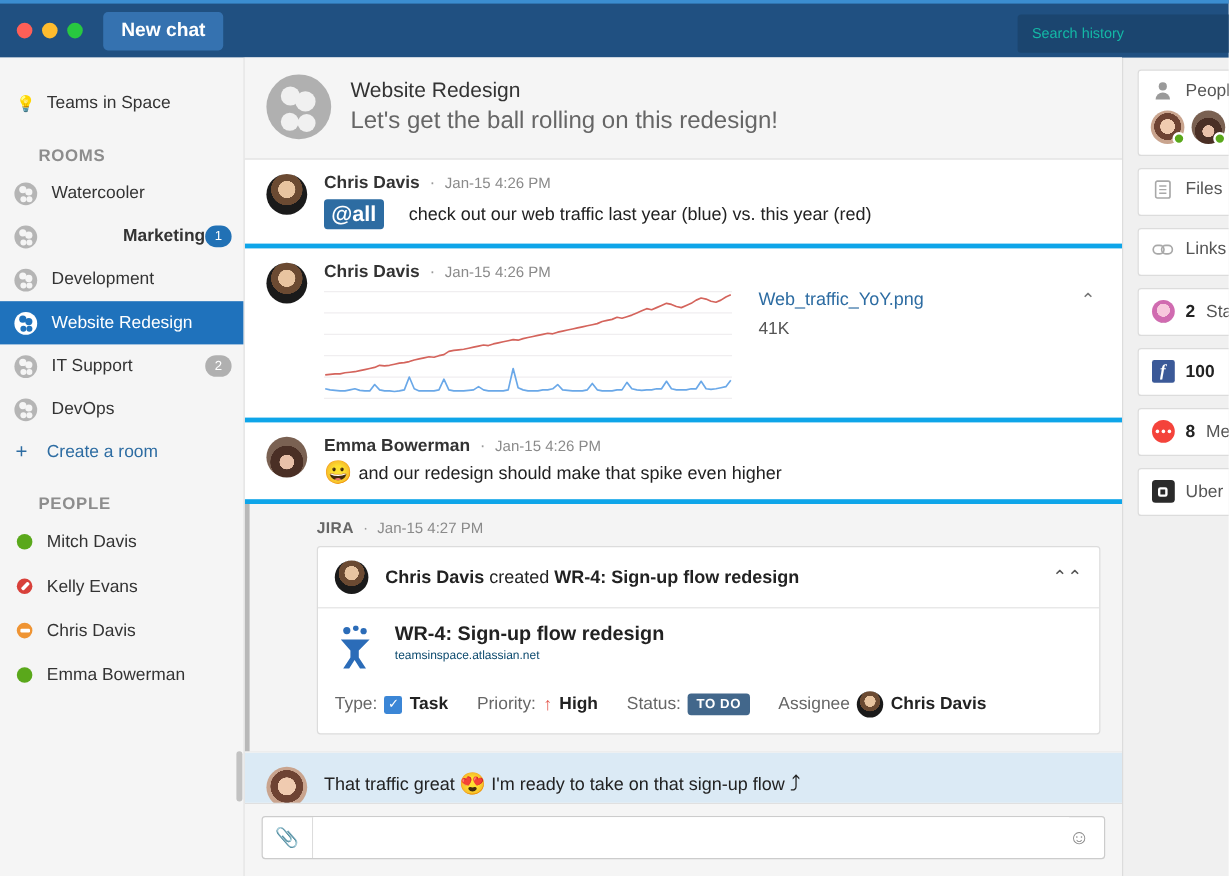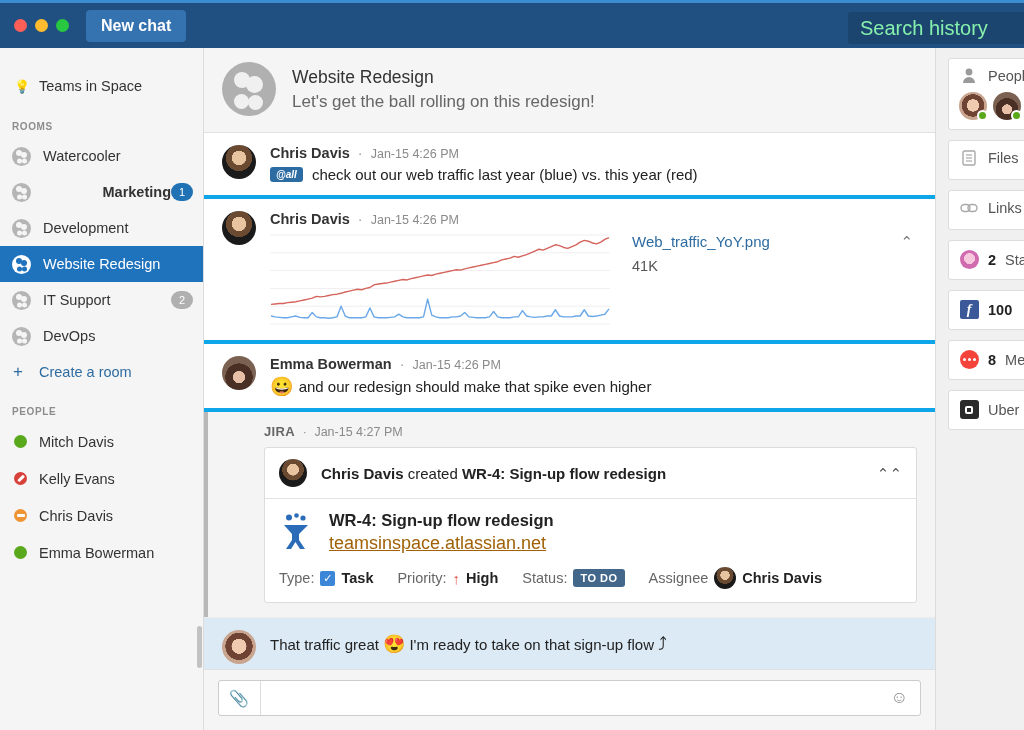--- a/index.html
+++ b/index.html
@@ -22,37 +22,37 @@
   .dot.green { background: #28c840; }
   .new-chat {
     margin-left: 17px; background: #3572b0; color: #fff;
     font-size: 16px; font-weight: bold; padding: 8px 15px; border-radius: 4px;
     line-height: 1; white-space: nowrap;
   }
   .search-history {
     position: absolute; right: 0; top: 9px; height: 32px; width: 176px;
     background: #1b456f; border-radius: 3px 0 0 3px;
     display: flex; align-items: center; padding-left: 12px;
-    color: #86efac; font-size: 20px;
+    color: #14b8a6; font-size: 12px;
   }
 
   
   .body { flex: 1; display: flex; min-height: 0; }
 
   
   .sidebar {
     width: 204px; flex: 0 0 204px; background: #f5f5f5;
     border-right: 1px solid #dcdcdc; position: relative; overflow: hidden;
   }
   .team-row { display: flex; align-items: center; height: 38px; padding: 0 0 0 14px; margin-top: 19px; }
   .bulb { width: 14px; text-align: center; font-size: 13px; color: #f0a830; }
   .team-name { margin-left: 11px; font-size: 14.5px; color: #333; }
   .sec-head {
-    font-size: 10px; font-weight: bold; color: #8d8d8d; letter-spacing: .6px;
-    padding: 0 0 0 12px; margin-top: 16px; margin-bottom: 6px;
+    font-size: 14px; font-weight: bold; color: #8d8d8d; letter-spacing: .6px;
+    padding: 0 0 0 12px; margin-top: 16px; margin-bottom: 6px; margin-left: 20px;
   }
   .room {
     display: flex; align-items: center; height: 36px; padding: 0 10px 0 12px;
     font-size: 14.5px; color: #333; cursor: default;
   }
   .room .ico {
     width: 19px; height: 19px; border-radius: 50%; background: #b5b5b5;
     flex: 0 0 19px; position: relative; overflow: hidden;
   }
   .room .ico::before {
@@ -115,42 +115,42 @@
   .room-avatar::before {
     content: ""; position: absolute; left: 12px; top: 10px;
     width: 16px; height: 16px; border-radius: 50%; background: #f0f0f0;
   }
   .room-avatar::after {
     content: ""; position: absolute; left: 24px; top: 14px;
     width: 17px; height: 17px; border-radius: 50%; background: #f0f0f0;
     box-shadow: -13px 17px 0 -1px #f0f0f0, 1px 18px 0 -1px #f0f0f0;
   }
   .room-title { font-size: 17.5px; color: #333; font-weight: normal; }
-  .room-sub { font-size: 17px; color: #666; margin-top: 4px; }
+  .room-sub { font-size: 20px; color: #666; margin-top: 4px; }
 
   .messages { flex: 1; overflow: hidden; position: relative; }
   .msg { display: flex; padding: 12px 18px 12px 18px; border-bottom: 4px solid #0ea5e9; }
   .msg.highlight { background: #dbeaf5; border-bottom: none; }
   .avatar {
     width: 34px; height: 34px; border-radius: 50%; flex: 0 0 34px; margin-right: 14px;
     background-size: cover; background-position: center;
   }
   .av-chris { background: radial-gradient(circle at 50% 38%, #e8c4a0 0 26%, #6b4a32 27% 48%, #1a1a1a 49% 100%); }
   .av-emma  { background: radial-gradient(circle at 50% 62%, #e8c0a8 0 22%, #4a2f25 23% 50%, #7a6152 51% 100%); }
   .av-alana { background: radial-gradient(circle at 50% 48%, #f0cbb0 0 30%, #6e4333 31% 55%, #c9a48e 56% 100%); }
   .mbody { flex: 1; min-width: 0; }
   .mline1 { font-size: 14.5px; }
   .mname { font-weight: bold; color: #333; }
   .mname.link { color: #2d6ca2; }
   .msep { color: #999; margin: 0 4px; }
   .mtime { color: #8a8a8a; font-size: 12.5px; }
   .mtext { font-size: 15px; color: #222; margin-top: 5px; display: flex; align-items: center; flex-wrap: wrap; }
   .mention {
     background: #2d6ca2; color: #fff; border-radius: 3px; padding: 2px 6px;
-    font-weight: bold; font-size: 10px; margin-right: 9px; display: inline-block; font-style: italic;
+    font-weight: bold; font-size: 18px; margin-right: 21px; display: inline-block;
   }
   .emoji { font-size: 19px; margin-right: 5px; line-height: 1; }
   .emoji-inline { font-size: 18px; margin: 0 4px; line-height: 1; }
 
   
   .attach-row { display: flex; margin-top: 6px; align-items: flex-start; }
   .chart-wrap { width: 340px; height: 95px; flex: 0 0 340px; position: relative; }
   .fileinfo { margin-left: 22px; flex: 1; }
   .filename { color: #2d6ca2; font-size: 15px; text-decoration: none; }
   .filesize { color: #555; font-size: 14.5px; margin-top: 7px; }
@@ -165,21 +165,21 @@
   .jira-card-top { display: flex; align-items: center; padding: 11px 14px; border-bottom: 1px solid #e3e3e3; }
   .jira-av { width: 28px; height: 28px; border-radius: 50%; flex: 0 0 28px; margin-right: 14px; }
   .jira-line { font-size: 15px; color: #222; flex: 1; }
   .jira-line b { font-weight: bold; }
   .jira-line .muted { font-weight: normal; }
   .chev-up { color: #555; font-size: 15px; line-height: 1; }
   .jira-card-body { padding: 12px 14px 13px 14px; }
   .jira-body-top { display: flex; align-items: flex-start; }
   .jira-logo { width: 38px; flex: 0 0 38px; margin-right: 12px; padding-top: 2px; }
   .jira-issue-title { font-size: 16.5px; font-weight: bold; color: #222; }
-  .jira-issue-url { font-size: 18px; color: #a16207; margin-top: 3px; text-decoration: underline; }
+  .jira-issue-url { font-size: 10px; color: #0c4a6e; margin-top: 3px; }
   .jira-meta { display: flex; align-items: center; margin-top: 12px; font-size: 14.5px; gap: 6px; flex-wrap: wrap; }
   .jira-meta .k { color: #666; }
   .jira-meta .v { color: #222; font-weight: bold; }
   .tick {
     width: 15px; height: 15px; background: #3b86d6; border-radius: 2px; display: inline-flex;
     align-items: center; justify-content: center; color: #fff; font-size: 11px; line-height: 1;
   }
   .arrow-up { color: #e4574c; font-size: 15px; font-weight: bold; }
   .todo-badge {
     background: #42678b; color: #fff; font-size: 11px; font-weight: bold;

